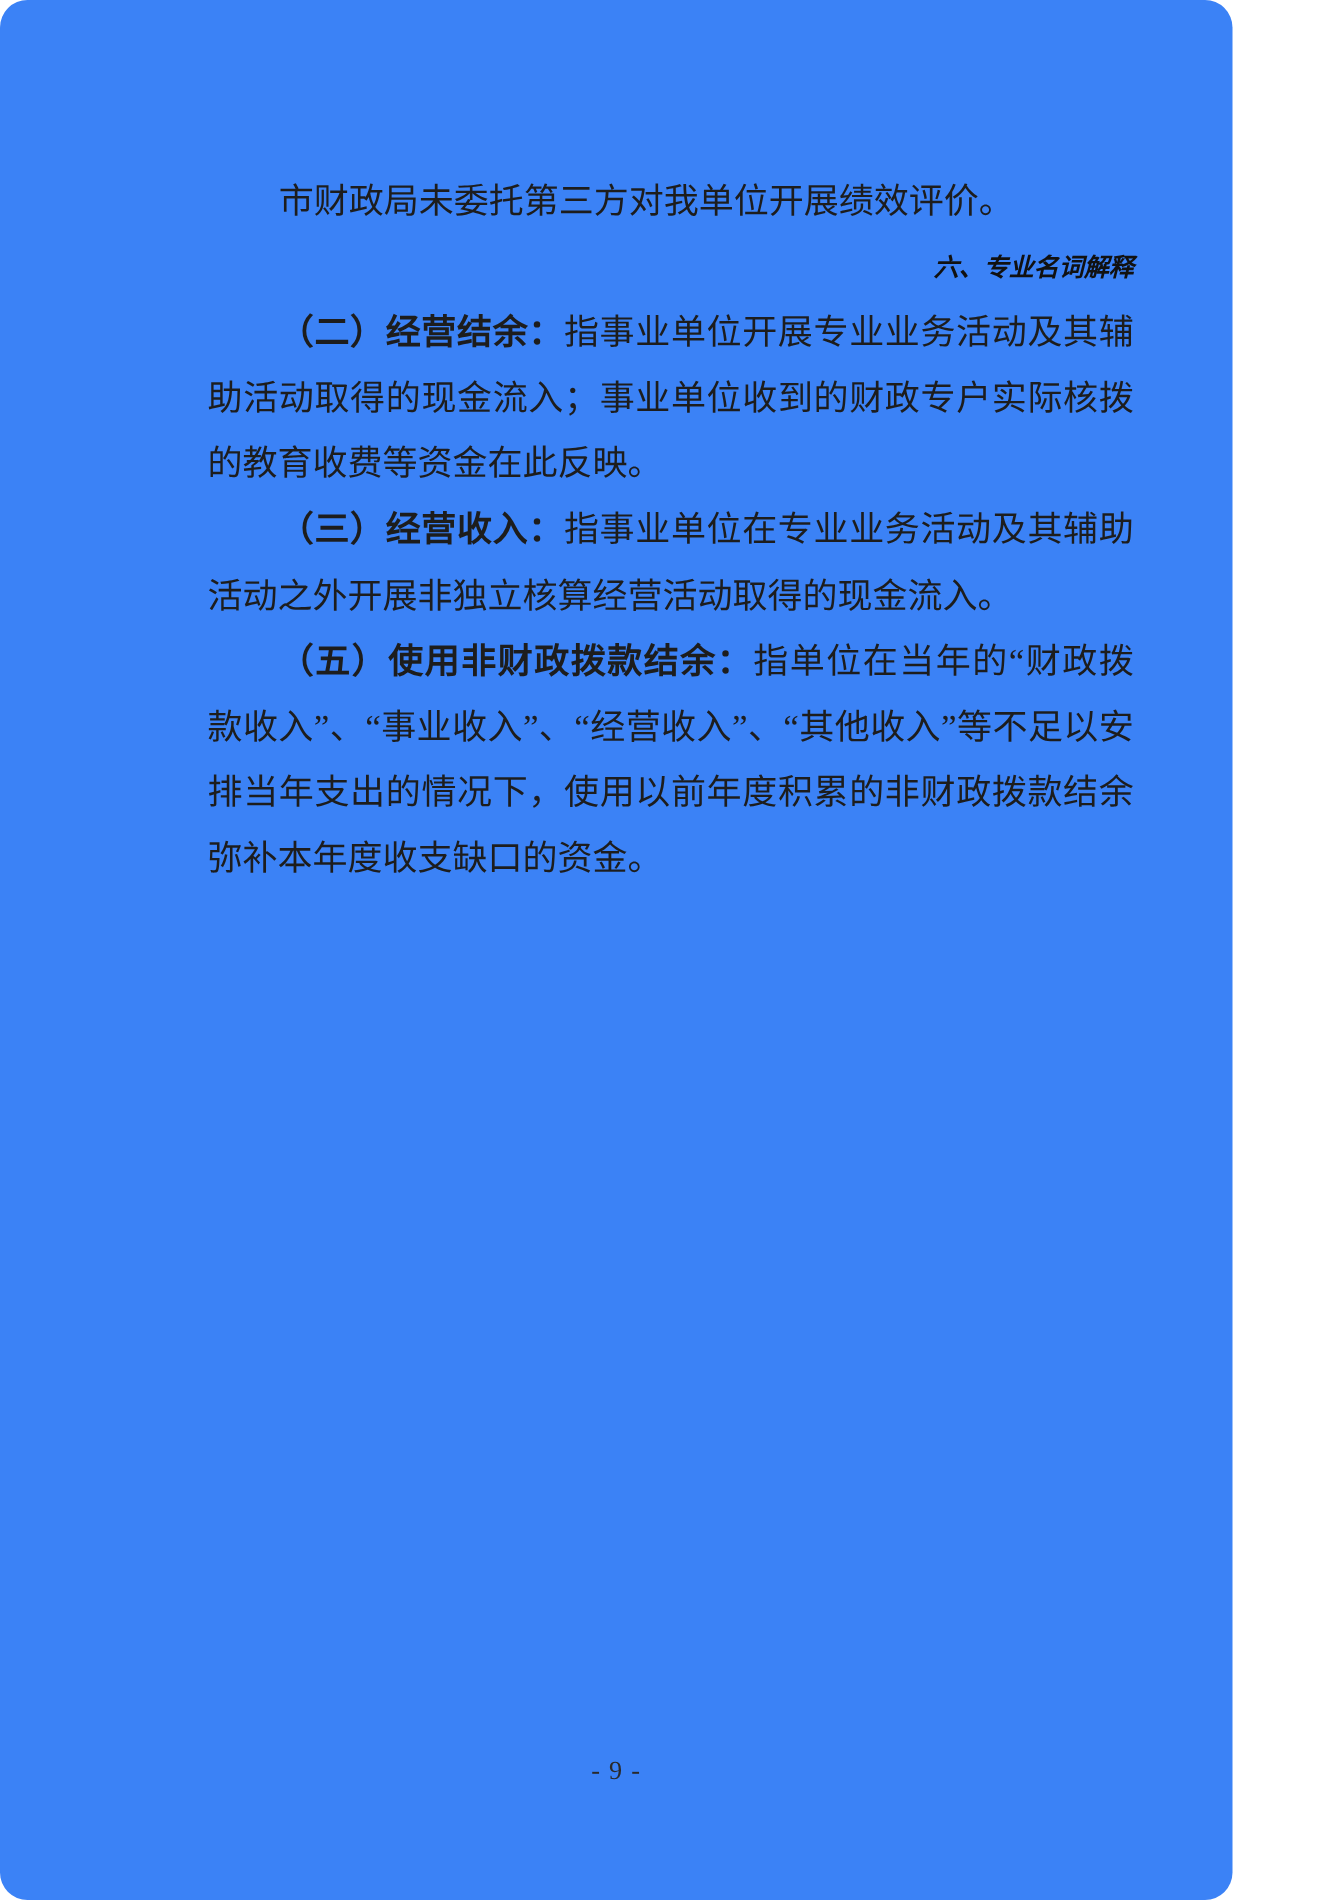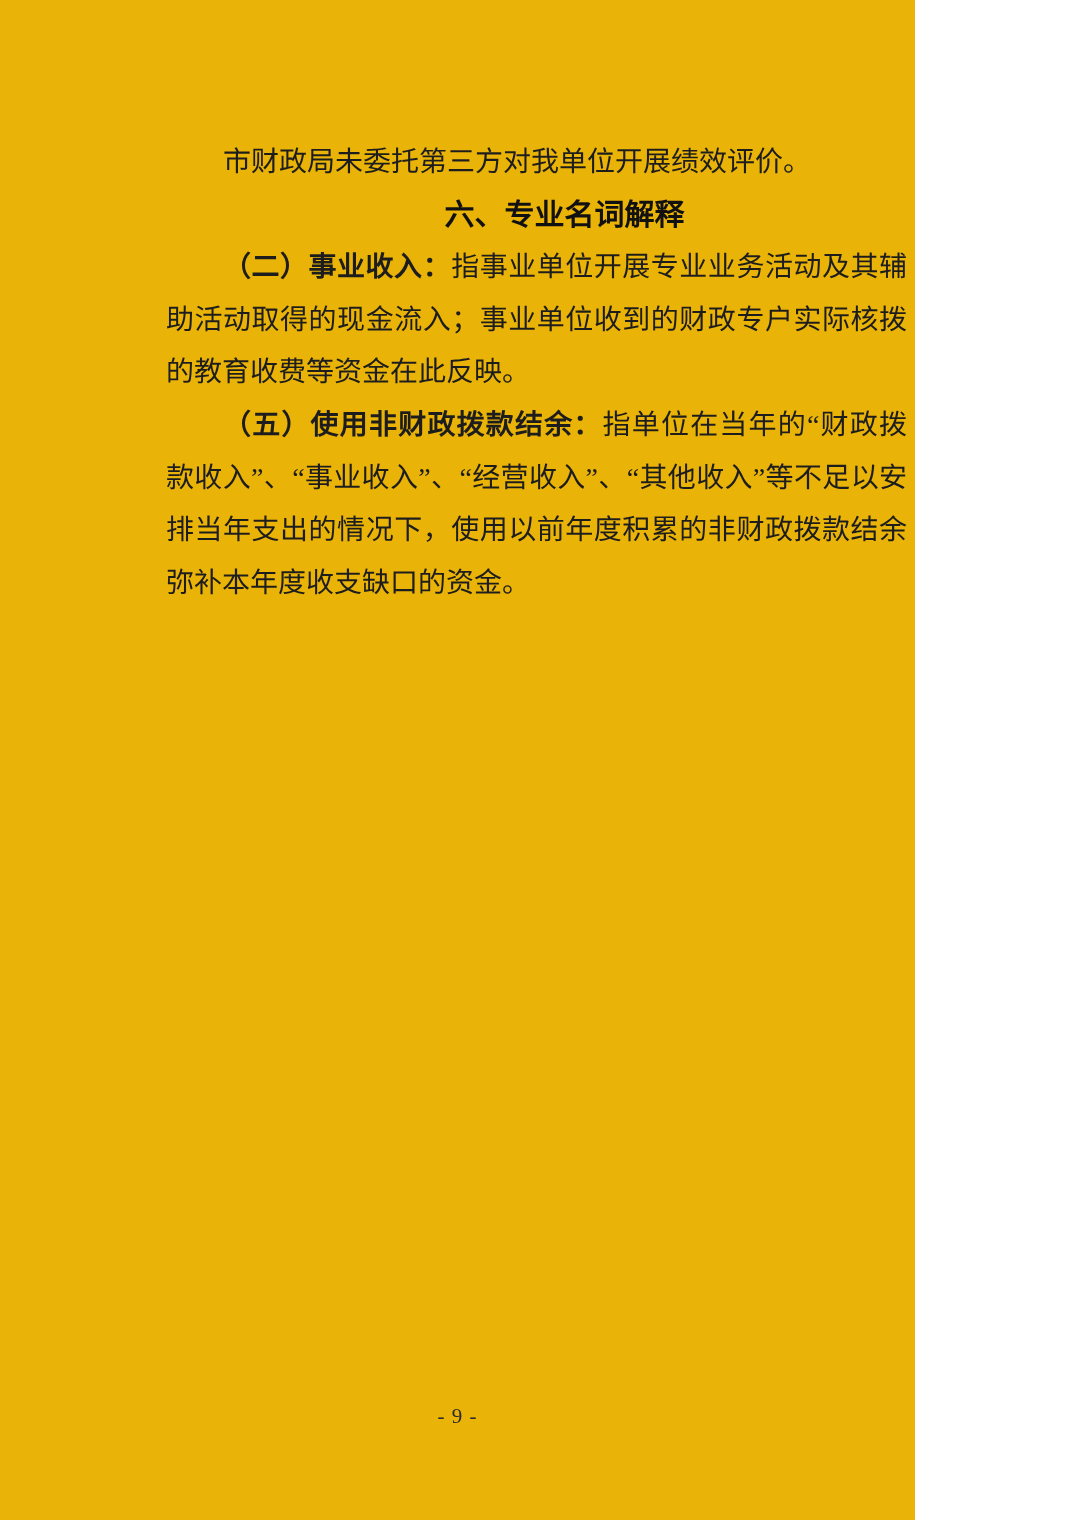--- a/index.html
+++ b/index.html
@@ -2,53 +2,55 @@
 <html lang="zh-CN"><head>
 <meta charset="utf-8">
 <style>
   html, body {
     margin: 0;
     padding: 0;
     background: #ffffff;
   }
   .page {
     position: relative;
-    width: 915px;
+    width: 986px;
     height: 1520px;
-    background: #eab308;
+    background: #3b82f6;
     overflow: hidden;
     color: #1d1d1d;
     font-family: "Liberation Serif", "DejaVu Serif", serif;
+    border-radius: 22px;
   }
   .content {
     position: absolute;
     left: 166px;
     top: 136px;
     width: 741px;
   }
   .para {
     margin: 0;
     font-size: 28px;
     line-height: 52.6px;
     text-align: justify;
     text-indent: 57px;
     font-weight: 400;
   }
   .term {
     font-weight: 700;
   }
   .heading {
     margin: 0;
-    font-size: 30px;
+    font-size: 20px;
     line-height: 52.6px;
     font-weight: 700;
     font-family: "Liberation Sans", "DejaVu Sans", sans-serif;
     text-indent: 56px;
     color: #111111;
-    text-align: center;
+    text-align: right;
+    font-style: italic;
   }
   .footer {
     position: absolute;
     left: 0;
     top: 1404px;
     width: 100%;
     text-align: center;
     font-size: 21px;
     letter-spacing: 1px;
     color: #2a2a2a;
@@ -59,22 +61,23 @@
 <body>
 
 <div class="page">
   <div class="content">
 
     <p class="para">市财政局未委托第三方对我单位开展绩效评价。</p>
 
     <h2 class="heading">六、专业名词解释</h2>
 
 
-    <p class="para"><span class="term">（二）事业收入：</span><span>指事业单位开展专业业务活动及其辅助活动取得的现金流入；事业单位收到的财政专户实际核拨的教育收费等资金在此反映。</span></p>
+    <p class="para"><span class="term">（二）经营结余：</span><span>指事业单位开展专业业务活动及其辅助活动取得的现金流入；事业单位收到的财政专户实际核拨的教育收费等资金在此反映。</span></p>
 
+    <p class="para"><span class="term">（三）经营收入：</span><span>指事业单位在专业业务活动及其辅助活动之外开展非独立核算经营活动取得的现金流入。</span></p>
 
 
     <p class="para"><span class="term">（五）使用非财政拨款结余：</span><span>指单位在当年的“财政拨款收入”、“事业收入”、“经营收入”、“其他收入”等不足以安排当年支出的情况下，使用以前年度积累的非财政拨款结余弥补本年度收支缺口的资金。</span></p>
 
 
   </div>
 
   <div class="footer">- 9 -</div>
 </div>
 

